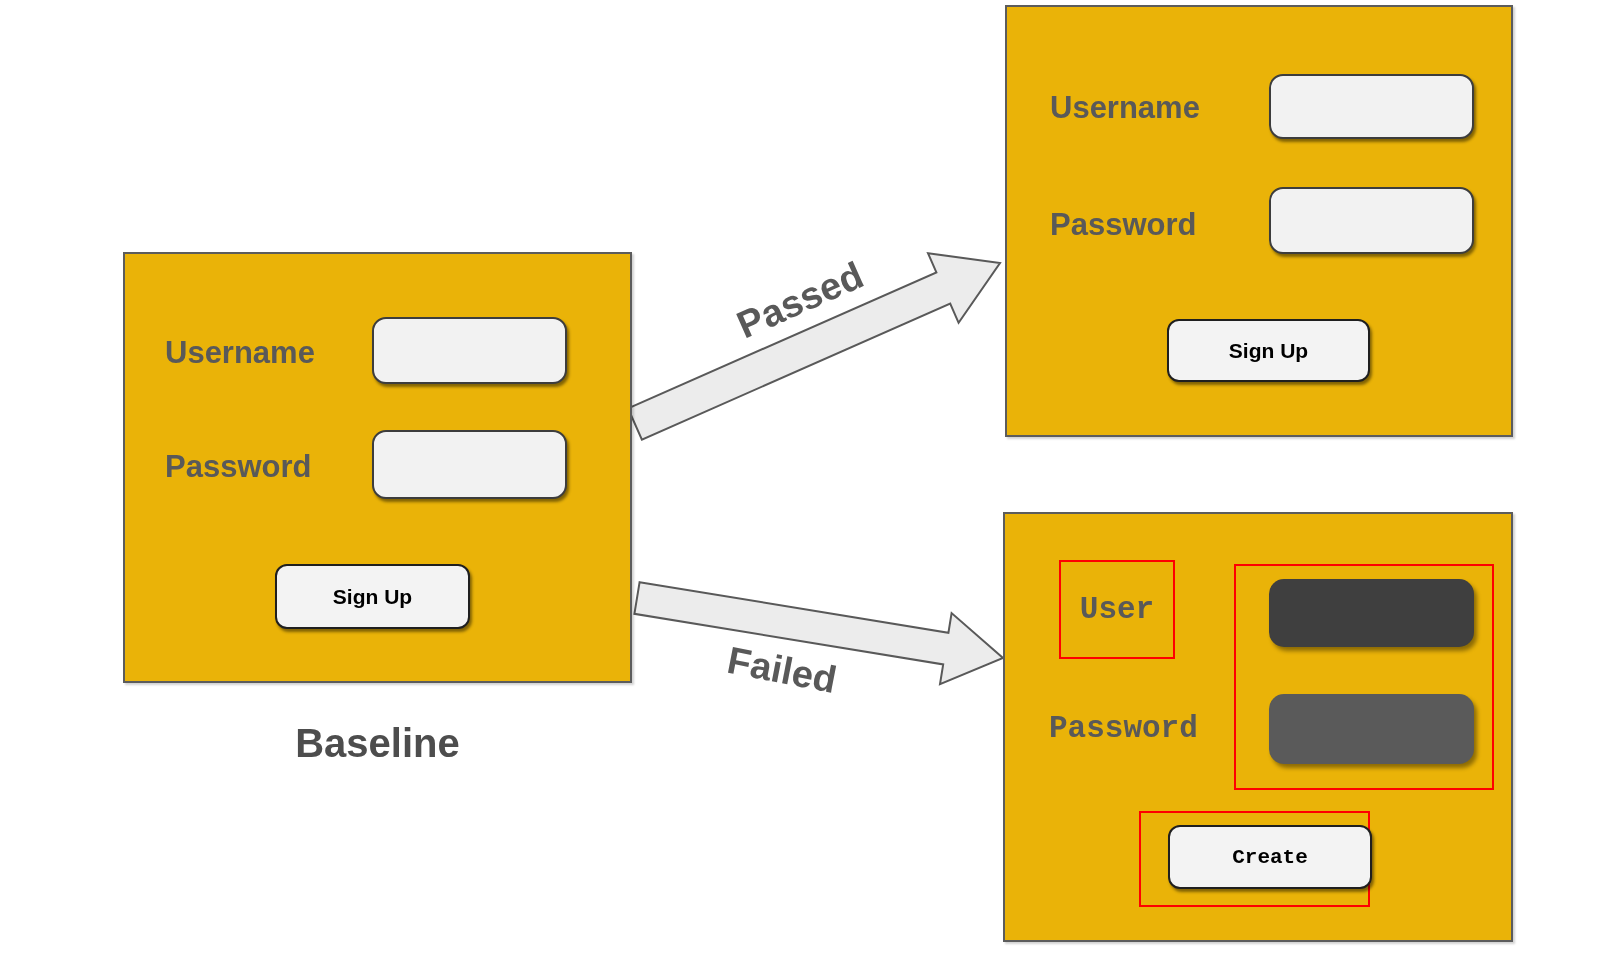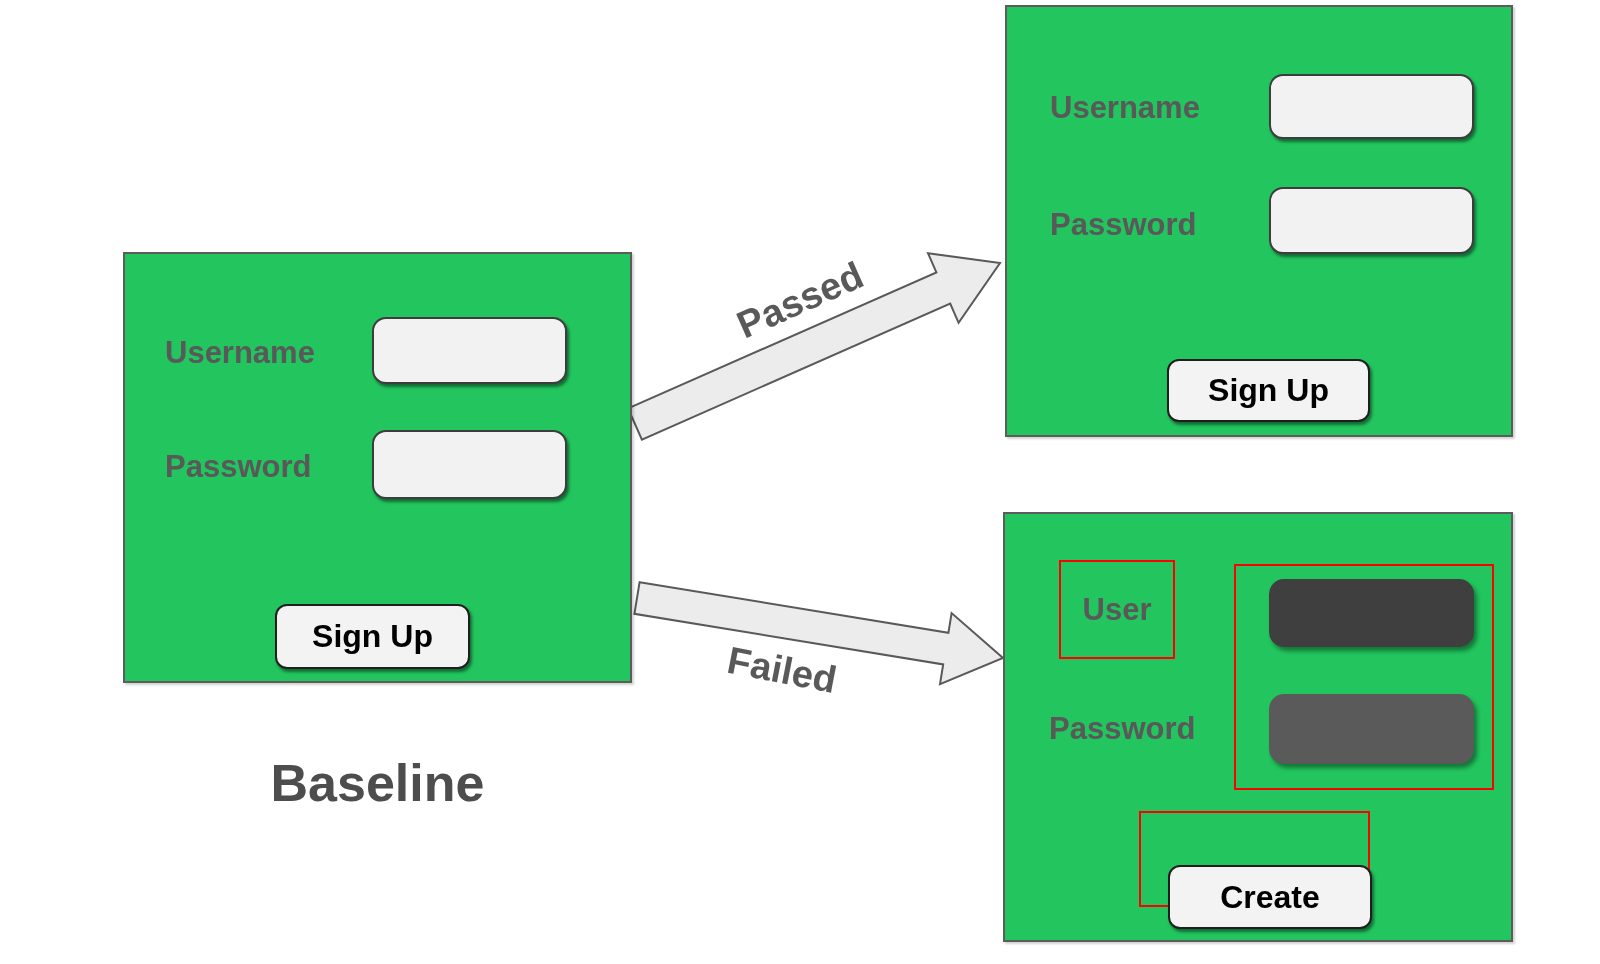--- a/index.html
+++ b/index.html
@@ -1,51 +1,51 @@
 <!DOCTYPE html>
 <html><head>
 <meta charset="utf-8">
 <style>
   html,body { margin:0; padding:0; background:#ffffff; }
   .canvas {
     position:relative; width:1600px; height:964px; background:#ffffff;
     font-family:"Liberation Sans", sans-serif; overflow:hidden;
   }
   .panel {
-    position:absolute; background:#22c55e; border:2px solid #5c5c5c;
+    position:absolute; background:#eab308; border:2px solid #5c5c5c;
     box-sizing:border-box; box-shadow:2px 2px 2px rgba(0,0,0,0.18);
   }
   .field-label {
     position:absolute; color:#595959; font-weight:bold; font-size:31px;
     line-height:36px; white-space:nowrap;
   }
   .input-box {
     position:absolute; background:#f2f2f2; border:2px solid #3d3d3d;
     border-radius:14px; box-sizing:border-box;
     box-shadow:2px 3px 3px rgba(0,0,0,0.45);
   }
   .btn {
     position:absolute; background:#f3f3f3; border:2px solid #1f1f1f;
     border-radius:12px; box-sizing:border-box;
     box-shadow:2px 3px 3px rgba(0,0,0,0.45);
     display:flex; align-items:center; justify-content:center;
-    color:#000000; font-weight:bold; font-size:32px; white-space:nowrap;margin-top:40px;
+    color:#000000; font-weight:bold; font-size:21px; white-space:nowrap;
   }
   .dark-box {
     position:absolute; border-radius:15px;
     box-shadow:3px 4px 4px rgba(0,0,0,0.40);
   }
   .dark-box.username-value { background:#3f3f3f; }
   .dark-box.password-value { background:#5a5a5a; }
   .red-rect {
     position:absolute; border:2px solid #ff0000; box-sizing:border-box;
   }
   .panel-caption {
-    position:absolute; left:123px; top:762px; width:509px;
-    text-align:center; color:#4d4d4d; font-weight:bold; font-size:52px;
+    position:absolute; left:123px; top:722px; width:509px;
+    text-align:center; color:#4d4d4d; font-weight:bold; font-size:40px;
     line-height:42px;
   }
   .arrow-label {
     position:absolute; color:#595959; font-weight:bold; font-size:38px;
     line-height:46px; width:220px; text-align:center; white-space:nowrap;
   }
   .arrow-label.passed { left:690px; top:277px; transform:rotate(-24deg); }
   .arrow-label.failed { left:672px; top:647px; transform:rotate(11deg); }
   .user-highlight {
     display:flex; align-items:center; justify-content:center;
@@ -76,21 +76,21 @@
   <div class="panel-caption">Baseline</div>
 
   <div class="panel" style="left:1005px; top:5px; width:508px; height:432px;">
     <div class="field-label" style="left:43px; top:83px;">Username</div>
     <div class="input-box" style="left:262px; top:67px; width:205px; height:65px;"></div>
     <div class="field-label" style="left:43px; top:200px;">Password</div>
     <div class="input-box" style="left:262px; top:180px; width:205px; height:67px;"></div>
     <div class="btn" style="left:160px; top:312px; width:203px; height:63px;">Sign Up</div>
   </div>
 
-  <div class="panel" style="left:1003px; top:512px; width:510px; height:430px;">
+  <div class="panel" style="left:1003px; top:512px; width:510px; height:430px;font-family:Liberation Mono, monospace;">
 
     <div class="red-rect user-highlight" style="left:54px; top:46px; width:116px; height:99px;">
       <span class="field-label" style="position:static;">User</span>
     </div>
 
     <div class="red-rect" style="left:229px; top:50px; width:260px; height:226px;">
       <div class="dark-box username-value" style="left:33px; top:13px; width:205px; height:68px;"></div>
       <div class="dark-box password-value" style="left:33px; top:128px; width:205px; height:70px;"></div>
     </div>
 

